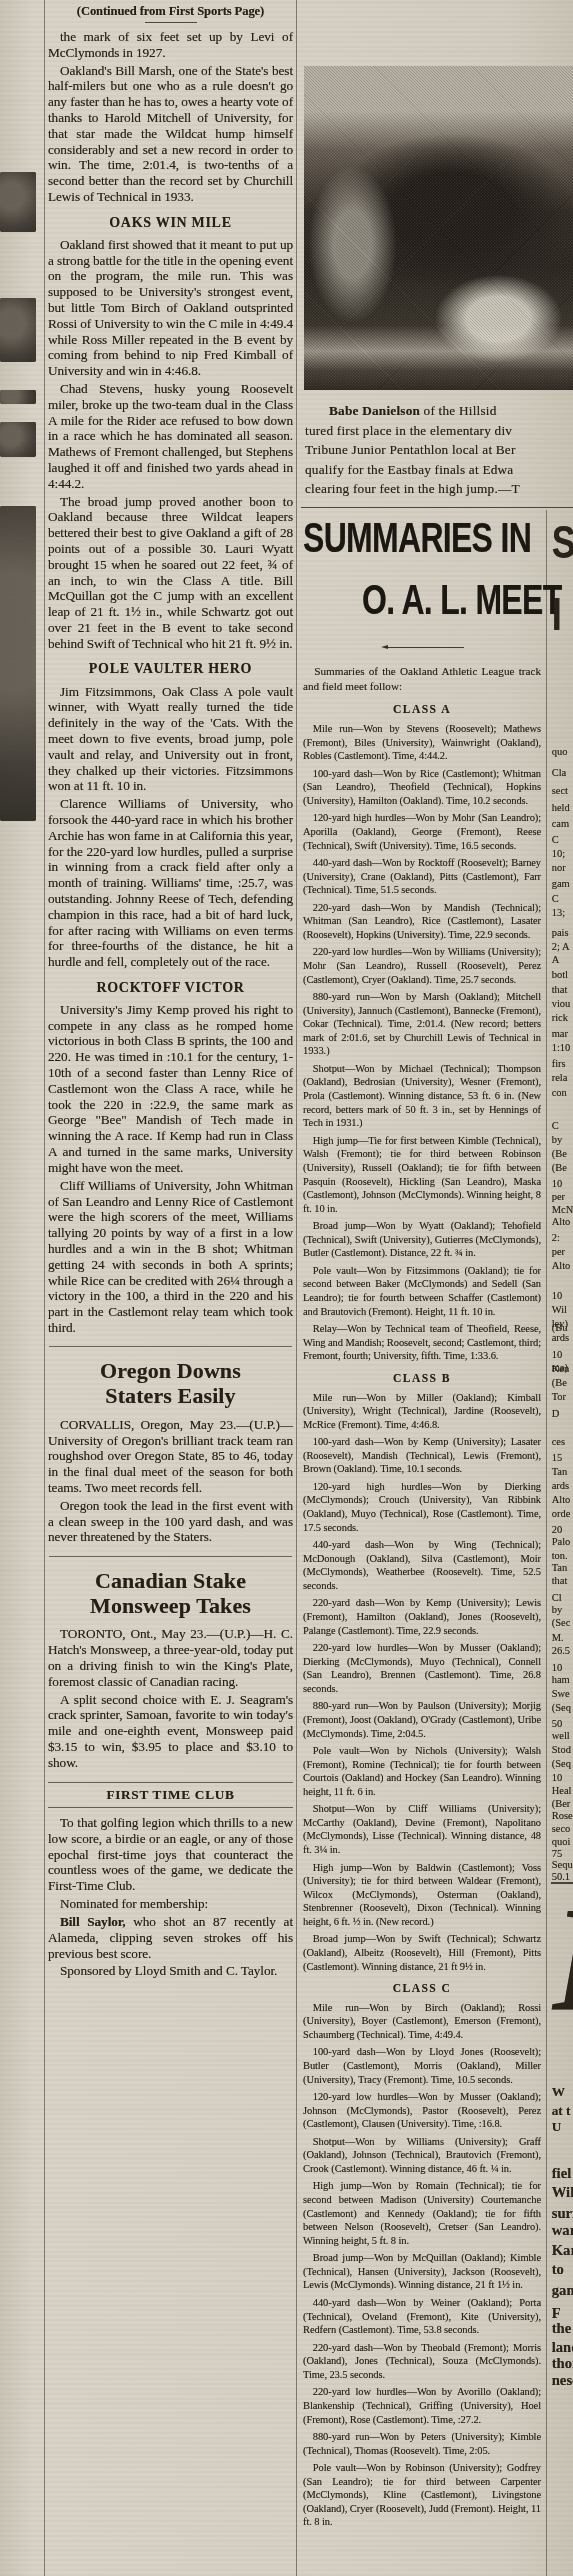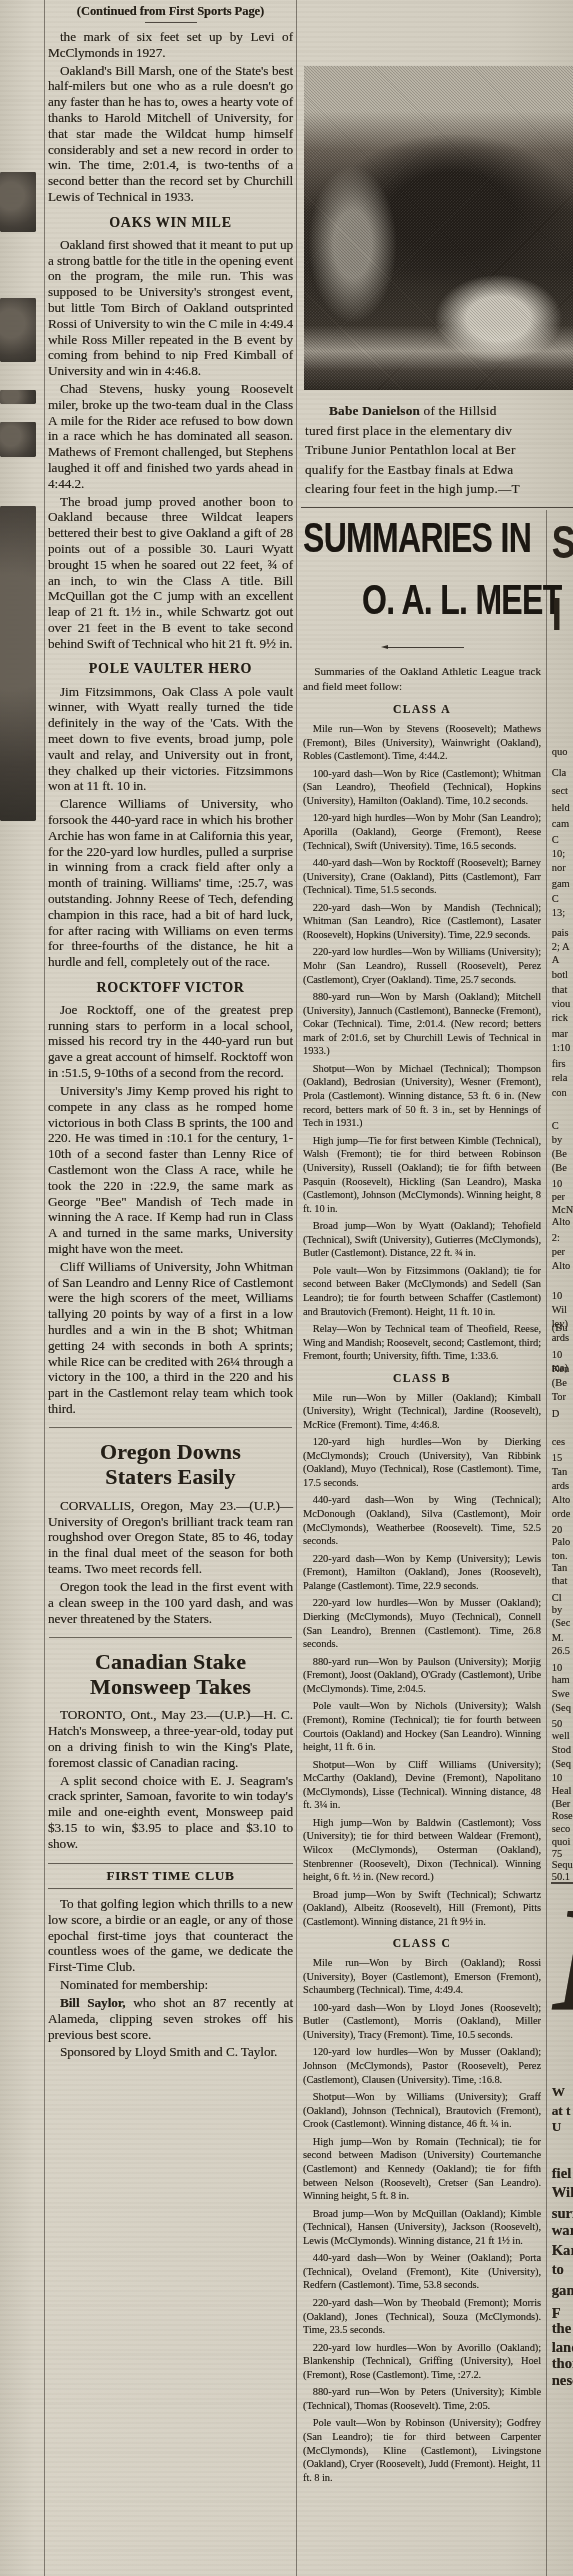--- a/index.html
+++ b/index.html
@@ -95,21 +95,20 @@
         <p class="p">the mark of six feet set up by Levi of McClymonds in 1927.</p>
         <p class="p">Oakland's Bill Marsh, one of the State's best half-milers but one who as a rule doesn't go any faster than he has to, owes a hearty vote of thanks to Harold Mitchell of University, for that star made the Wildcat hump himself considerably and set a new record in order to win. The time, 2:01.4, is two-tenths of a second better than the record set by Churchill Lewis of Technical in 1933.</p>
         <div class="sec-head">OAKS WIN MILE</div>
         <p class="p">Oakland first showed that it meant to put up a strong battle for the title in the opening event on the program, the mile run. This was supposed to be University's strongest event, but little Tom Birch of Oakland outsprinted Rossi of University to win the C mile in 4:49.4 while Ross Miller repeated in the B event by coming from behind to nip Fred Kimball of University and win in 4:46.8.</p>
         <p class="p">Chad Stevens, husky young Roosevelt miler, broke up the two-team dual in the Class A mile for the Rider ace refused to bow down in a race which he has dominated all season. Mathews of Fremont challenged, but Stephens laughed it off and finished two yards ahead in 4:44.2.</p>
         <p class="p">The broad jump proved another boon to Oakland because three Wildcat leapers bettered their best to give Oakland a gift of 28 points out of a possible 30. Lauri Wyatt brought 15 when he soared out 22 feet, ¾ of an inch, to win the Class A title. Bill McQuillan got the C jump with an excellent leap of 21 ft. 1½ in., while Schwartz got out over 21 feet in the B event to take second behind Swift of Technical who hit 21 ft. 9½ in.</p>
         <div class="sec-head">POLE VAULTER HERO</div>
         <p class="p">Jim Fitzsimmons, Oak Class A pole vault winner, with Wyatt really turned the tide definitely in the way of the 'Cats. With the meet down to five events, broad jump, pole vault and relay, and University out in front, they chalked up their victories. Fitzsimmons won at 11 ft. 10 in.</p>
         <p class="p">Clarence Williams of University, who forsook the 440-yard race in which his brother Archie has won fame in at California this year, for the 220-yard low hurdles, pulled a surprise in winning from a crack field after only a month of training. Williams' time, :25.7, was outstanding. Johnny Reese of Tech, defending champion in this race, had a bit of hard luck, for after racing with Williams on even terms for three-fourths of the distance, he hit a hurdle and fell, completely out of the race.</p>
         <div class="sec-head">ROCKTOFF VICTOR</div>
-        <p class="p">Joe Rocktoff, one of the greatest prep running stars to perform in a local school, missed his record try in the 440-yard run but gave a great account of himself. Rocktoff won in :51.5, 9-10ths of a second from the record.</p>
         <p class="p">University's Jimy Kemp proved his right to compete in any class as he romped home victorious in both Class B sprints, the 100 and 220. He was timed in :10.1 for the century, 1-10th of a second faster than Lenny Rice of Castlemont won the Class A race, while he took the 220 in :22.9, the same mark as George "Bee" Mandish of Tech made in winning the A race. If Kemp had run in Class A and turned in the same marks, University might have won the meet.</p>
         <p class="p">Cliff Williams of University, John Whitman of San Leandro and Lenny Rice of Castlemont were the high scorers of the meet, Williams tallying 20 points by way of a first in a low hurdles and a win in the B shot; Whitman getting 24 with seconds in both A sprints; while Rice can be credited with 26¼ through a victory in the 100, a third in the 220 and his part in the Castlemont relay team which took third.</p>
         <div class="art-rule"></div>
         <div class="big-head">
           <div>Oregon Downs</div>
           <div>Staters Easily</div>
         </div>
         <p class="p">CORVALLIS, Oregon, May 23.—(U.P.)—University of Oregon's brilliant track team ran roughshod over Oregon State, 85 to 46, today in the final dual meet of the season for both teams. Two meet records fell.</p>
         <p class="p">Oregon took the lead in the first event with a clean sweep in the 100 yard dash, and was never threatened by the Staters.</p>
         <div class="art-rule"></div>
@@ -161,20 +160,21 @@
         <p class="event">220-yard dash—Won by Mandish (Technical); Whitman (San Leandro), Rice (Castlemont), Lasater (Roosevelt), Hopkins (University). Time, 22.9 seconds.</p>
         <p class="event">220-yard low hurdles—Won by Williams (University); Mohr (San Leandro), Russell (Roosevelt), Perez (Castlemont), Cryer (Oakland). Time, 25.7 seconds.</p>
         <p class="event">880-yard run—Won by Marsh (Oakland); Mitchell (University), Jannuch (Castlemont), Bannecke (Fremont), Cokar (Technical). Time, 2:01.4. (New record; betters mark of 2:01.6, set by Churchill Lewis of Technical in 1933.)</p>
         <p class="event">Shotput—Won by Michael (Technical); Thompson (Oakland), Bedrosian (University), Wesner (Fremont), Prola (Castlemont). Winning distance, 53 ft. 6 in. (New record, betters mark of 50 ft. 3 in., set by Hennings of Tech in 1931.)</p>
         <p class="event">High jump—Tie for first between Kimble (Technical), Walsh (Fremont); tie for third between Robinson (University), Russell (Oakland); tie for fifth between Pasquin (Roosevelt), Hickling (San Leandro), Maska (Castlemont), Johnson (McClymonds). Winning height, 8 ft. 10 in.</p>
         <p class="event">Broad jump—Won by Wyatt (Oakland); Tehofield (Technical), Swift (University), Gutierres (McClymonds), Butler (Castlemont). Distance, 22 ft. ¾ in.</p>
         <p class="event">Pole vault—Won by Fitzsimmons (Oakland); tie for second between Baker (McClymonds) and Sedell (San Leandro); tie for fourth between Schaffer (Castlemont) and Brautovich (Fremont). Height, 11 ft. 10 in.</p>
         <p class="event">Relay—Won by Technical team of Theofield, Reese, Wing and Mandish; Roosevelt, second; Castlemont, third; Fremont, fourth; University, fifth. Time, 1:33.6.</p>
         <div class="class-head">CLASS B</div>
         <p class="event">Mile run—Won by Miller (Oakland); Kimball (University), Wright (Technical), Jardine (Roosevelt), McRice (Fremont). Time, 4:46.8.</p>
+        <p class="event">100-yard dash—Won by Kemp (University); Lasater (Roosevelt), Mandish (Technical), Lewis (Fremont), Brown (Oakland). Time, 10.1 seconds.</p>
         <p class="event">120-yard high hurdles—Won by Dierking (McClymonds); Crouch (University), Van Ribbink (Oakland), Muyo (Technical), Rose (Castlemont). Time, 17.5 seconds.</p>
         <p class="event">440-yard dash—Won by Wing (Technical); McDonough (Oakland), Silva (Castlemont), Moir (McClymonds), Weatherbee (Roosevelt). Time, 52.5 seconds.</p>
         <p class="event">220-yard dash—Won by Kemp (University); Lewis (Fremont), Hamilton (Oakland), Jones (Roosevelt), Palange (Castlemont). Time, 22.9 seconds.</p>
         <p class="event">220-yard low hurdles—Won by Musser (Oakland); Dierking (McClymonds), Muyo (Technical), Connell (San Leandro), Brennen (Castlemont). Time, 26.8 seconds.</p>
         <p class="event">880-yard run—Won by Paulson (University); Morjig (Fremont), Joost (Oakland), O'Grady (Castlemont), Uribe (McClymonds). Time, 2:04.5.</p>
         <p class="event">Pole vault—Won by Nichols (University); Walsh (Fremont), Romine (Technical); tie for fourth between Courtois (Oakland) and Hockey (San Leandro). Winning height, 11 ft. 6 in.</p>
         <p class="event">Shotput—Won by Cliff Williams (University); McCarthy (Oakland), Devine (Fremont), Napolitano (McClymonds), Lisse (Technical). Winning distance, 48 ft. 3¼ in.</p>
         <p class="event">High jump—Won by Baldwin (Castlemont); Voss (University); tie for third between Waldear (Fremont), Wilcox (McClymonds), Osterman (Oakland), Stenbrenner (Roosevelt), Dixon (Technical). Winning height, 6 ft. ½ in. (New record.)</p>
         <p class="event">Broad jump—Won by Swift (Technical); Schwartz (Oakland), Albeitz (Roosevelt), Hill (Fremont), Pitts (Castlemont). Winning distance, 21 ft 9½ in.</p>
         <div class="class-head">CLASS C</div>

